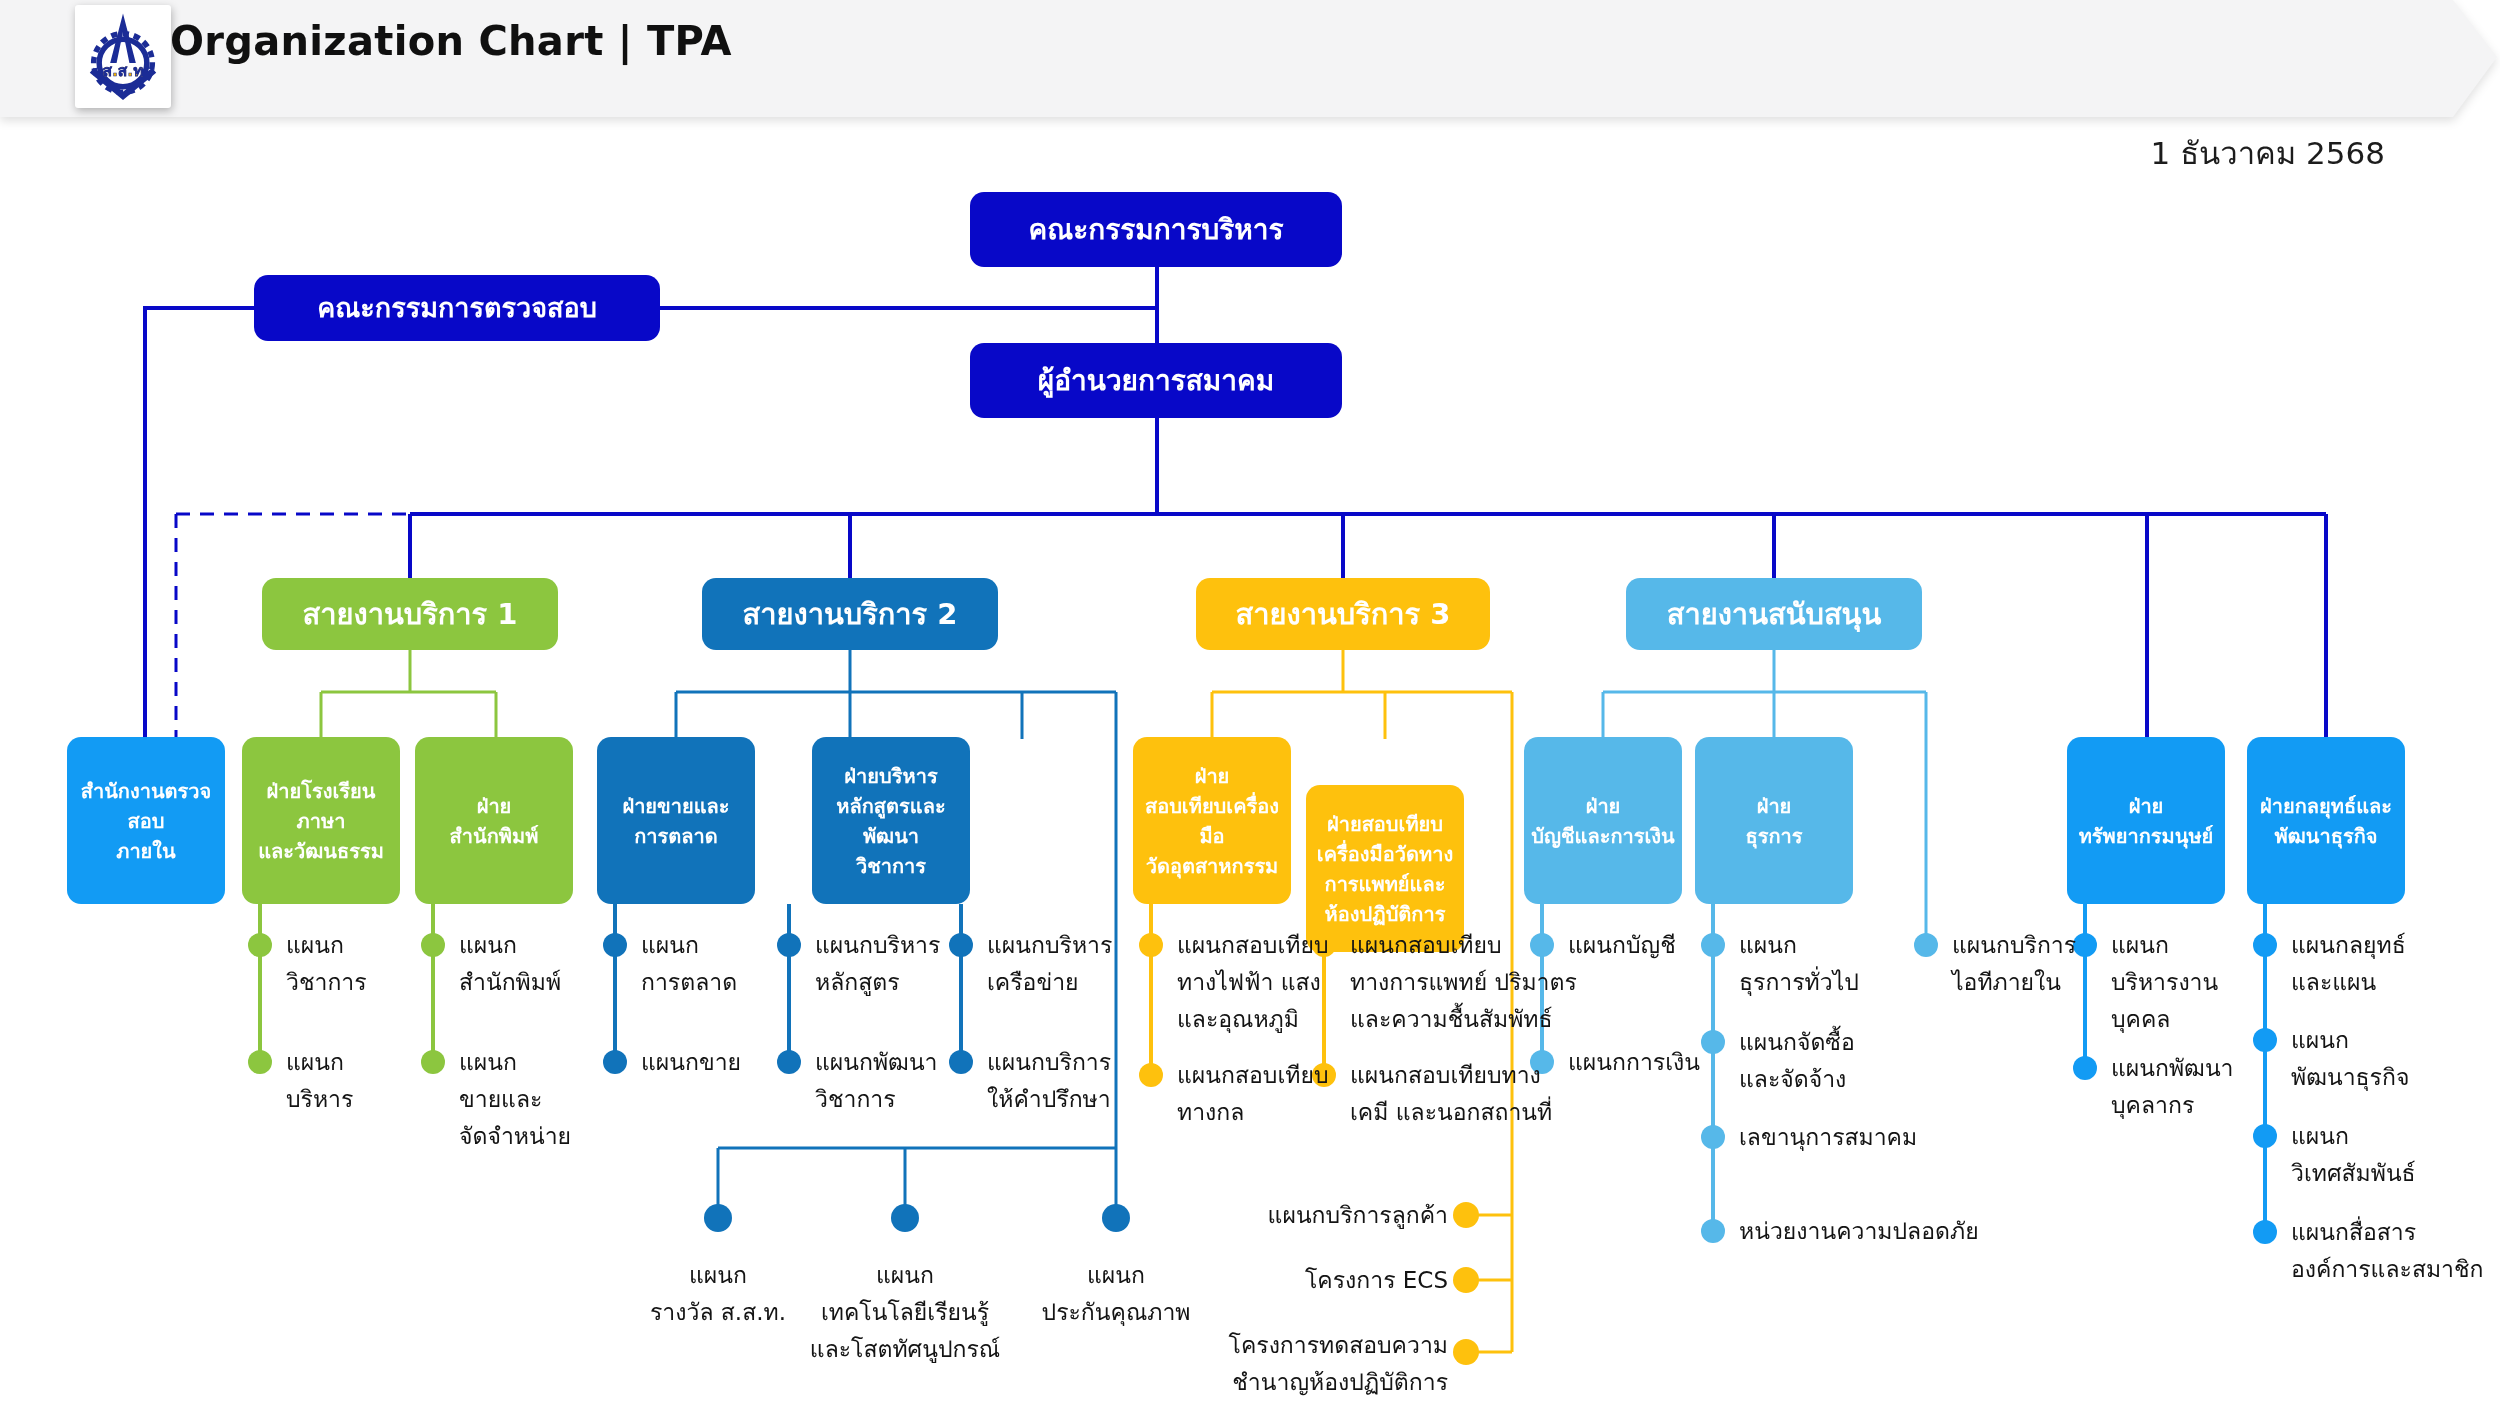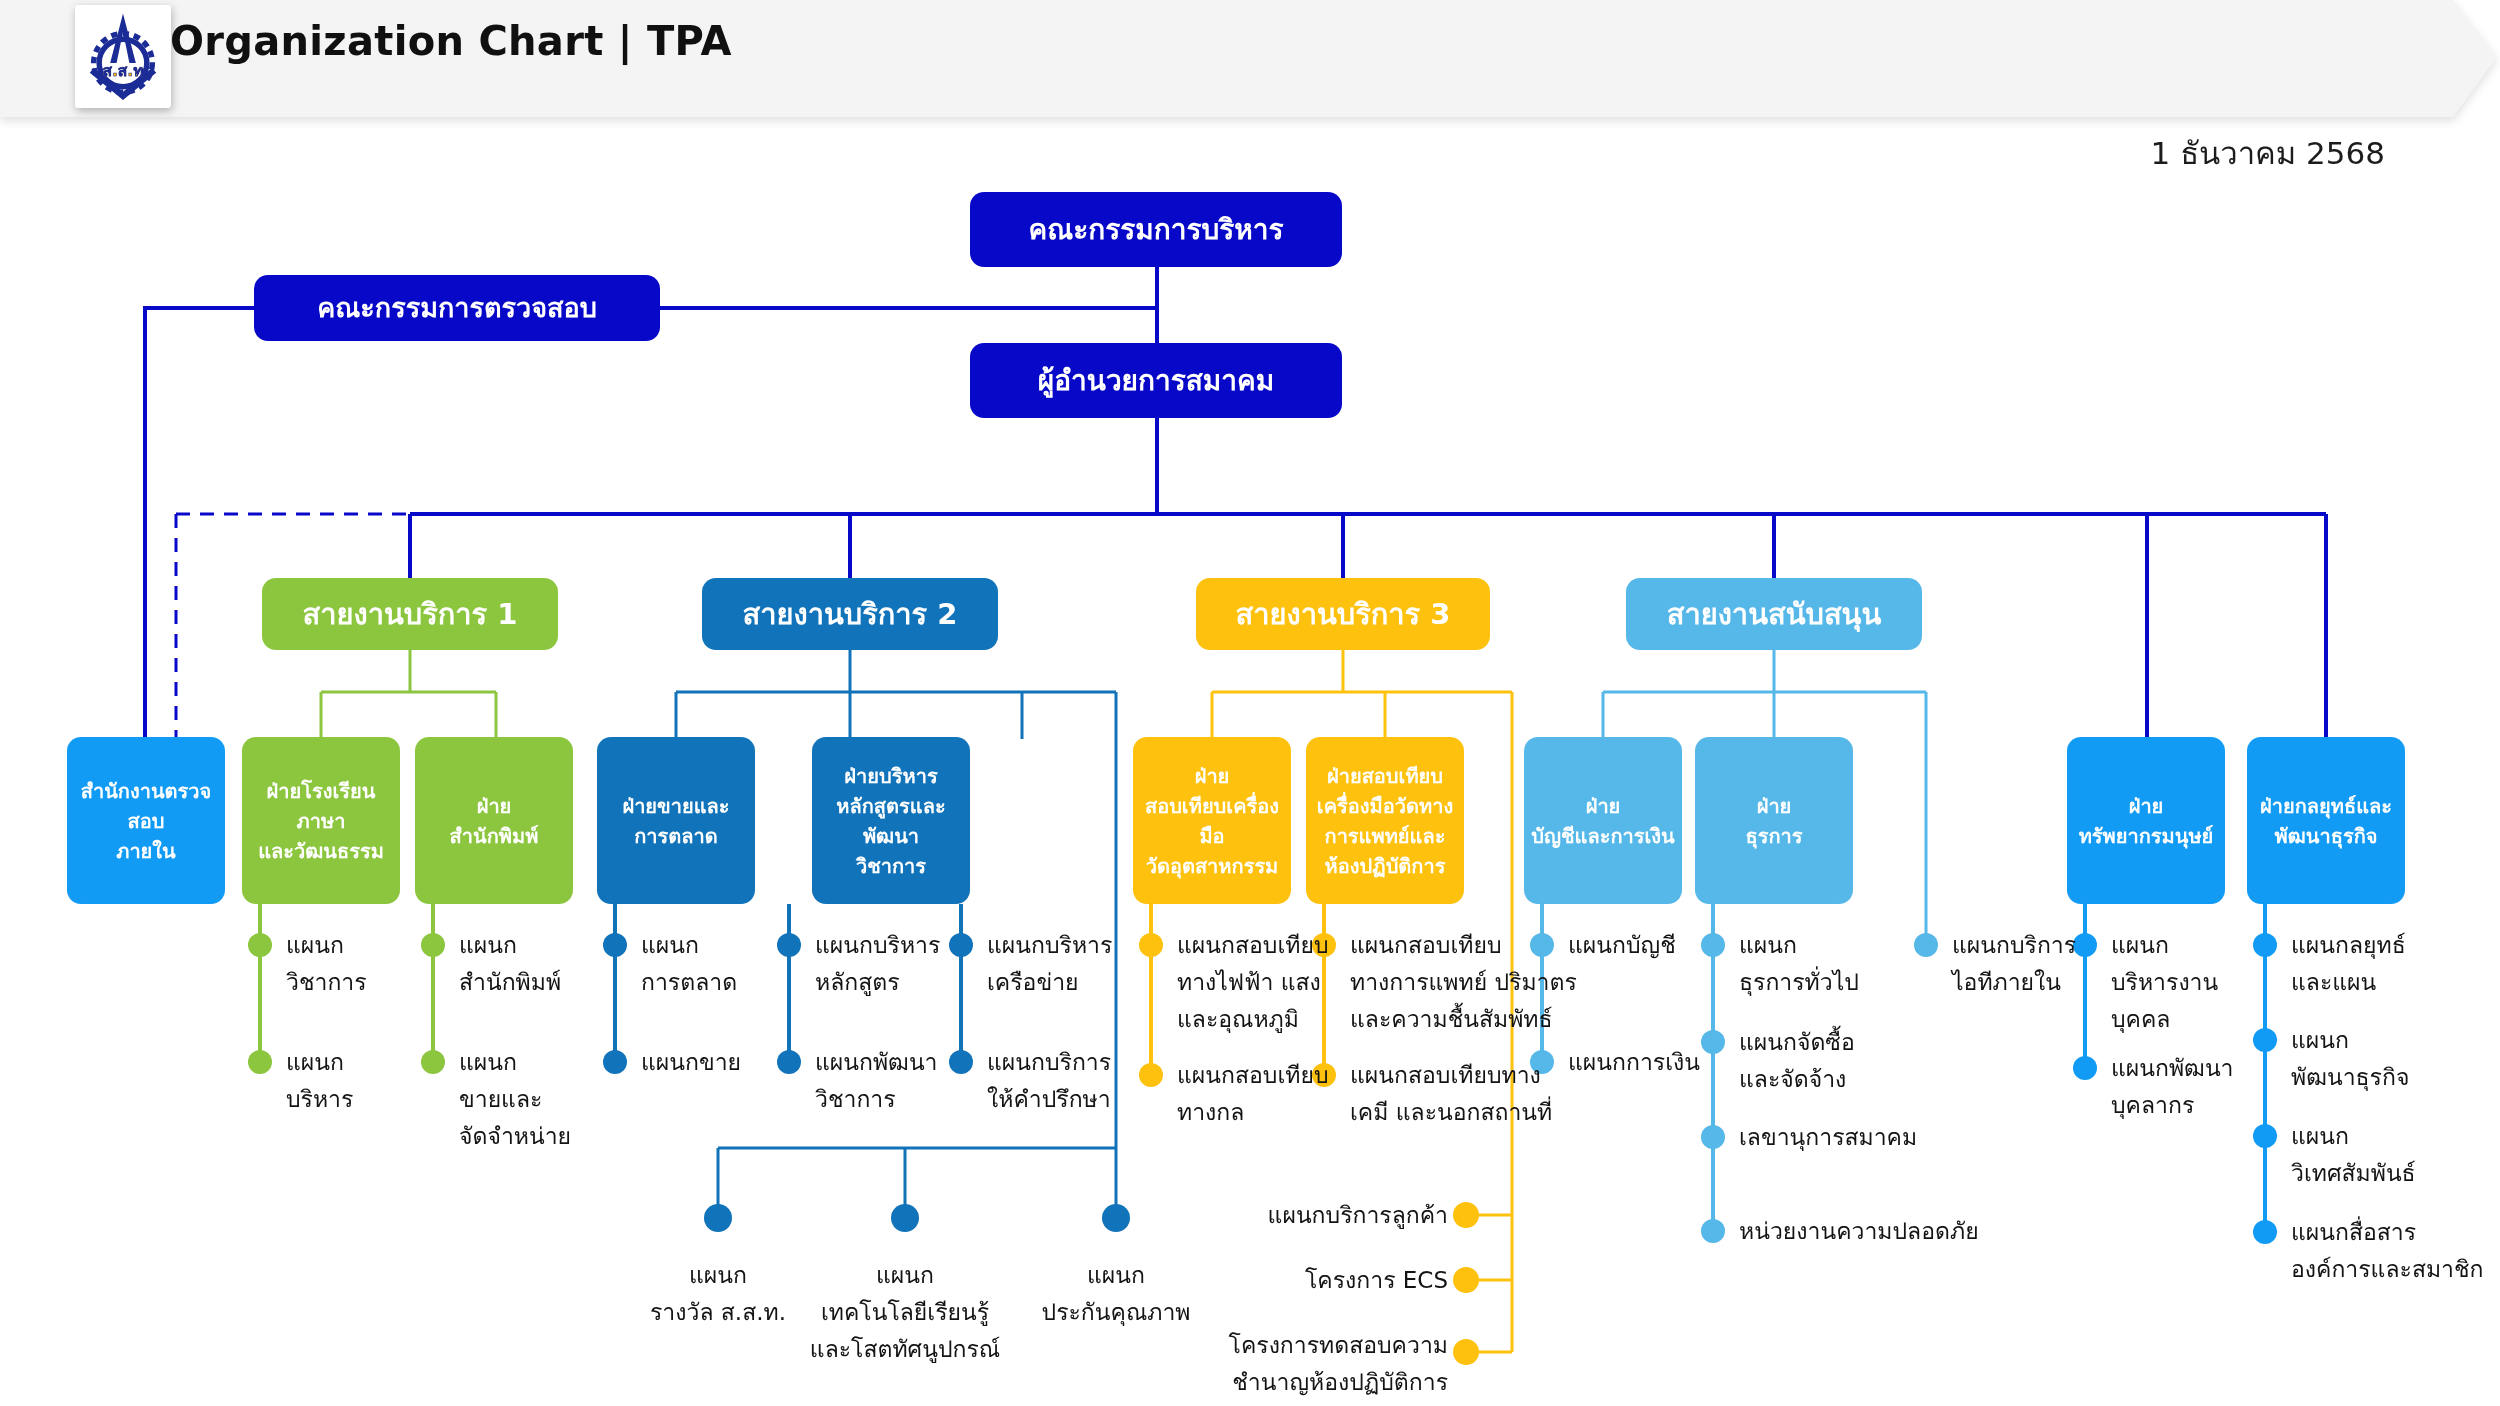--- a/index.html
+++ b/index.html
@@ -166,21 +166,21 @@
 สำนักพิมพ์</div>
   <div class="node dept bg-s2" style="left:597px;">ฝ่ายขายและ
 การตลาด</div>
   <div class="node dept bg-s2" style="left:812px;">ฝ่ายบริหาร
 หลักสูตรและ
 พัฒนา
 วิชาการ</div>
   <div class="node dept bg-s3" style="left:1133px;">ฝ่าย
 สอบเทียบเครื่องมือ
 วัดอุตสาหกรรม</div>
-  <div class="node dept bg-s3" style="left:1306px;">ฝ่ายสอบเทียบ
+  <div class="node dept bg-s3" style="left:1306px;margin-top:48px;">ฝ่ายสอบเทียบ
 เครื่องมือวัดทาง
 การแพทย์และ
 ห้องปฏิบัติการ</div>
   <div class="node dept bg-s4" style="left:1524px;">ฝ่าย
 บัญชีและการเงิน</div>
   <div class="node dept bg-s4" style="left:1695px;">ฝ่าย
 ธุรการ</div>
   <div class="node dept bg-d" style="left:2067px;">ฝ่าย
 ทรัพยากรมนุษย์</div>
   <div class="node dept bg-d" style="left:2247px;">ฝ่ายกลยุทธ์และ

